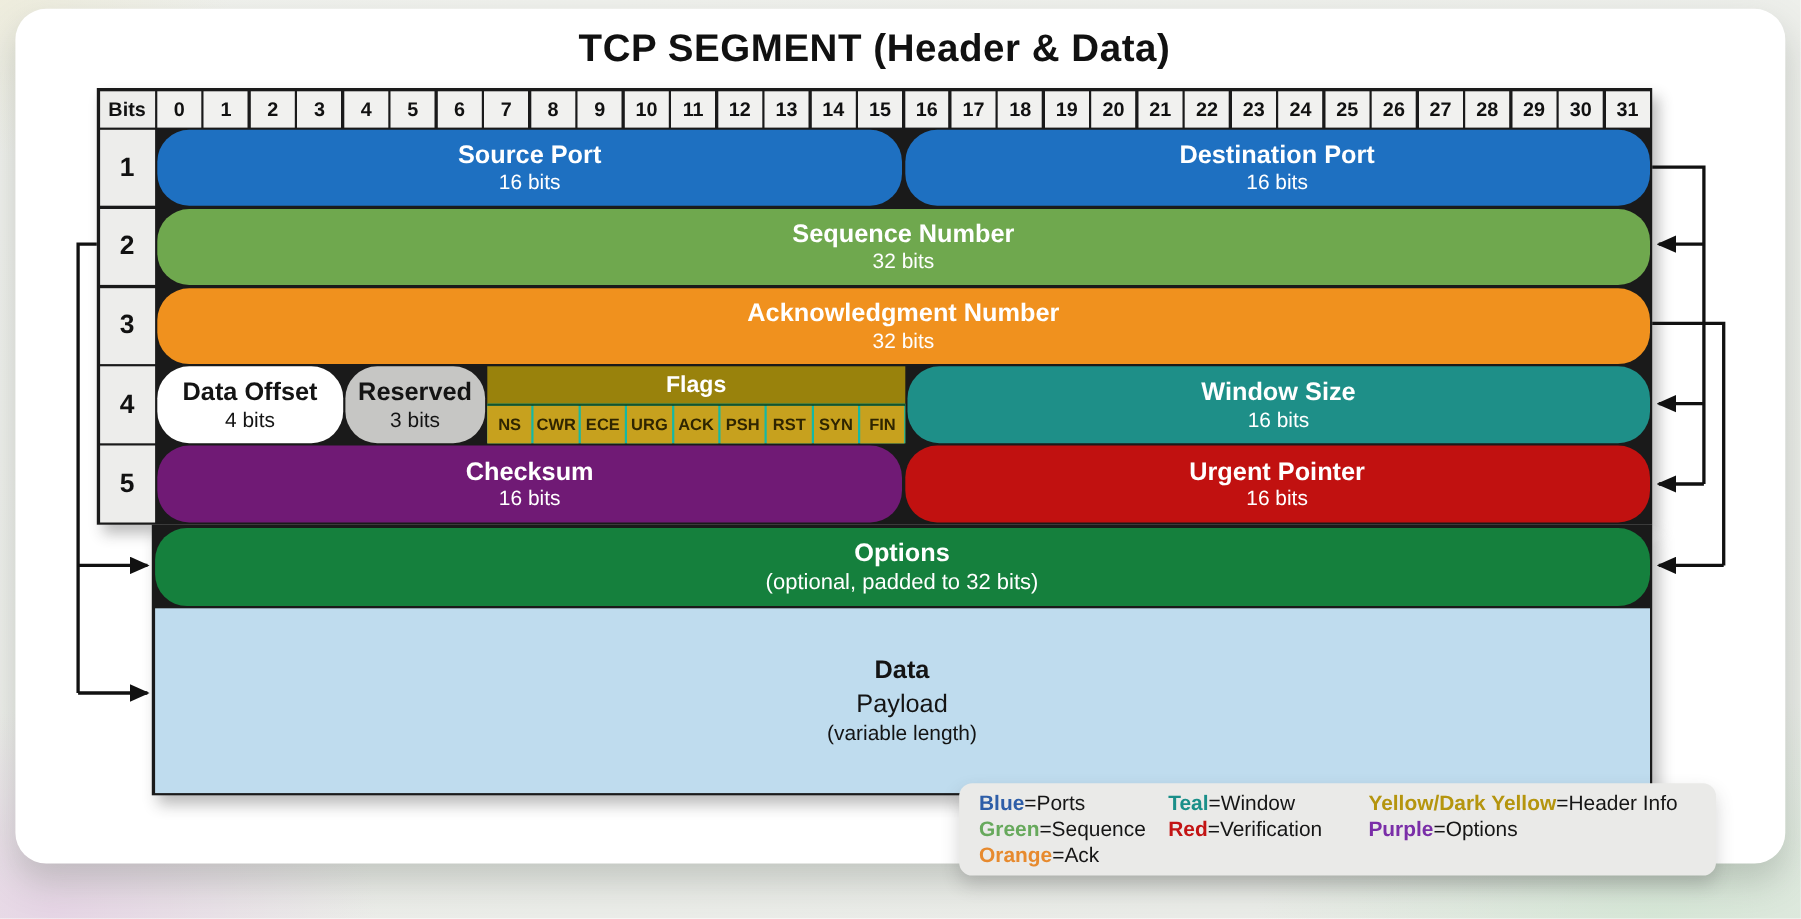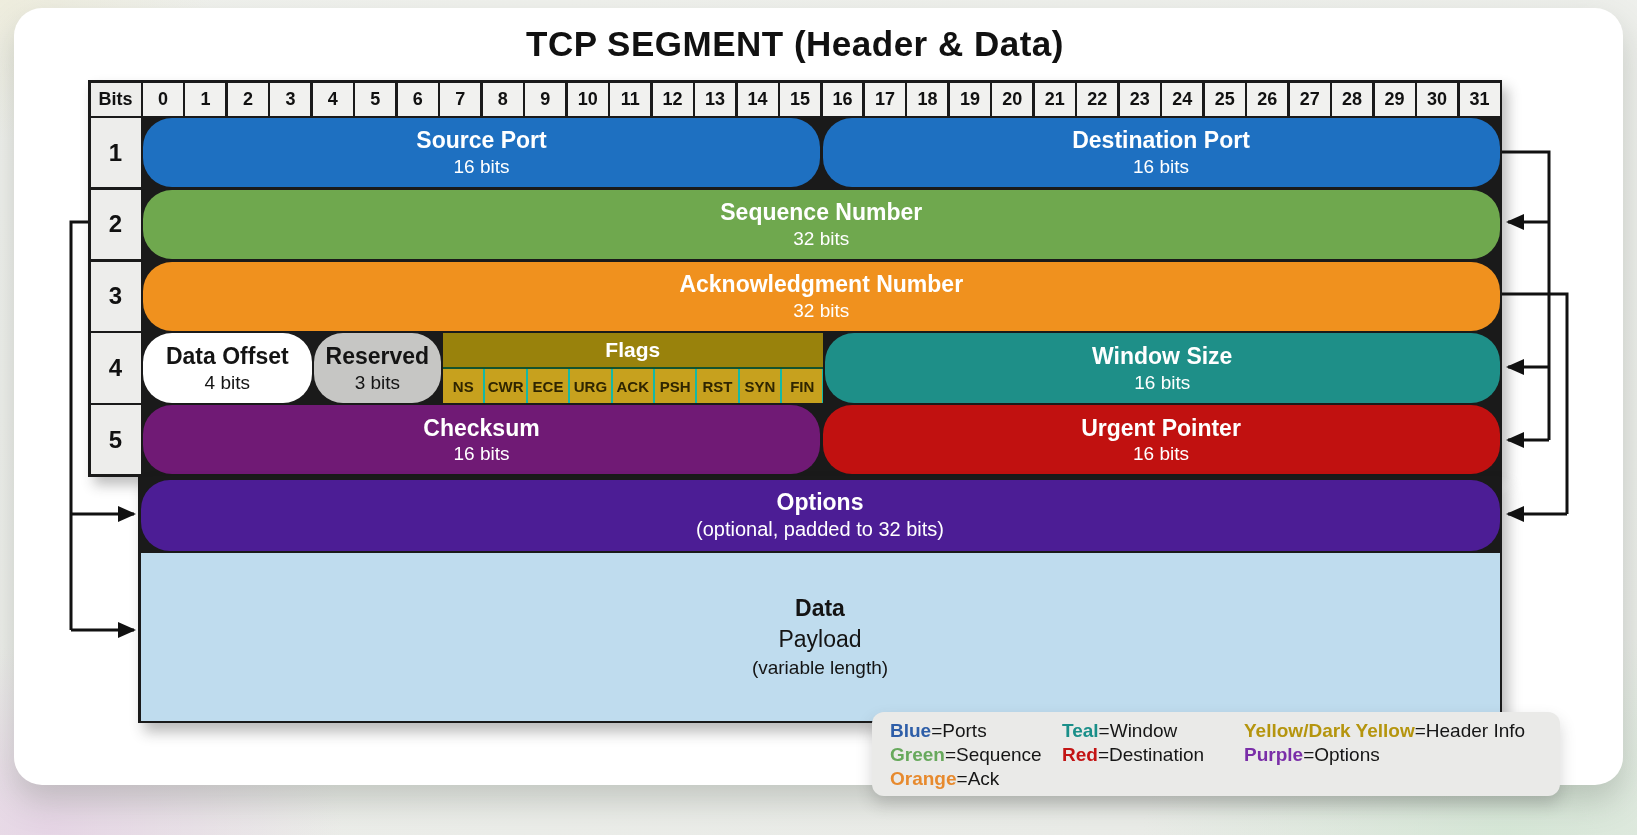--- a/index.html
+++ b/index.html
@@ -19,20 +19,21 @@
   }
   .title{
     position:absolute;left:88px;top:24px;width:1414px;text-align:center;
     font-size:35px;font-weight:bold;color:#111;letter-spacing:.5px;
   }
   
   .tbl-top{
     position:absolute;left:88px;top:80px;width:1414px;height:397px;box-sizing:border-box;
     background:#1a1a1a;padding:2.5px;display:flex;flex-direction:column;gap:2.5px;
     box-shadow:6px 8px 12px rgba(40,40,40,.30);
+    justify-content:flex-end;
   }
   .tbl-bottom{
     position:absolute;left:138px;top:477px;width:1364px;height:246px;box-sizing:border-box;
     background:#1a1a1a;padding:2.5px;display:flex;flex-direction:column;gap:2.5px;
     box-shadow:6px 9px 13px rgba(40,40,40,.32);
   }
   .row{display:flex;gap:2.5px;flex:1;min-height:0;}
   .row.hdr{flex:0 0 33px;}
   .lblcell{
     flex:0 0 50px;background:#ededeb;display:flex;align-items:center;justify-content:center;
@@ -50,21 +51,21 @@
   .cell .t{font-size:23px;font-weight:bold;}
   .cell .s{font-size:19px;}
   .c-blue{background:#1e70c1;}
   .c-green{background:#6fa84e;}
   .c-orange{background:#f0911e;}
   .c-yellow{background:#ffffff;color:#141414;}
   .c-gray{background:#c6c6c4;color:#141414;}
   .c-teal{background:#1e8f88;}
   .c-checksum{background:#701a75;}
   .c-urgent{background:#c11110;}
-  .c-options{background:#4c1d95;}
+  .c-options{background:#15803d;}
   .flags{flex:9;display:flex;flex-direction:column;background:#99820c;min-width:0;}
   .flags-title{flex:0 0 34px;display:flex;align-items:center;justify-content:center;
     color:#fff;font-weight:bold;font-size:21px;}
   .flags-cells{flex:1;display:flex;gap:2px;background:#14b8a6;border-top:2px solid #14532d;}
   .flag-cell{flex:1;background:#c7a11e;color:#2f2501;display:flex;align-items:center;
     justify-content:center;font-weight:bold;font-size:15px;min-width:0;}
   .o-row{flex:0 0 71px;}
   .d-row{flex:1;background:#bfdcee;color:#141414;display:flex;flex-direction:column;
     align-items:center;justify-content:center;text-align:center;line-height:1.35;}
   .d-row .l1{font-size:23px;font-weight:bold;}
@@ -237,16 +238,16 @@
     <line x1="71" y1="514" x2="134" y2="514" marker-end="url(#arr)"></line>
     <line x1="71" y1="630" x2="134" y2="630" marker-end="url(#arr)"></line>
   </g>
 </svg>
 
 <div class="legend">
   <div><span class="lg-word" style="color: rgb(46, 94, 168);">Blue</span><span>=Ports</span></div>
   <div><span class="lg-word" style="color: rgb(26, 143, 137);">Teal</span><span>=Window</span></div>
   <div><span class="lg-word" style="color: rgb(181, 149, 14);">Yellow/Dark Yellow</span><span>=Header Info</span></div>
   <div><span class="lg-word" style="color: rgb(103, 169, 92);">Green</span><span>=Sequence</span></div>
-  <div><span class="lg-word" style="color: rgb(195, 20, 20);">Red</span><span>=Destination</span></div>
+  <div><span class="lg-word" style="color: rgb(195, 20, 20);">Red</span><span>=Verification</span></div>
   <div><span class="lg-word" style="color: rgb(122, 46, 168);">Purple</span><span>=Options</span></div>
   <div><span class="lg-word" style="color: rgb(231, 138, 46);">Orange</span><span>=Ack</span></div>
 </div>
 
 </body></html>

